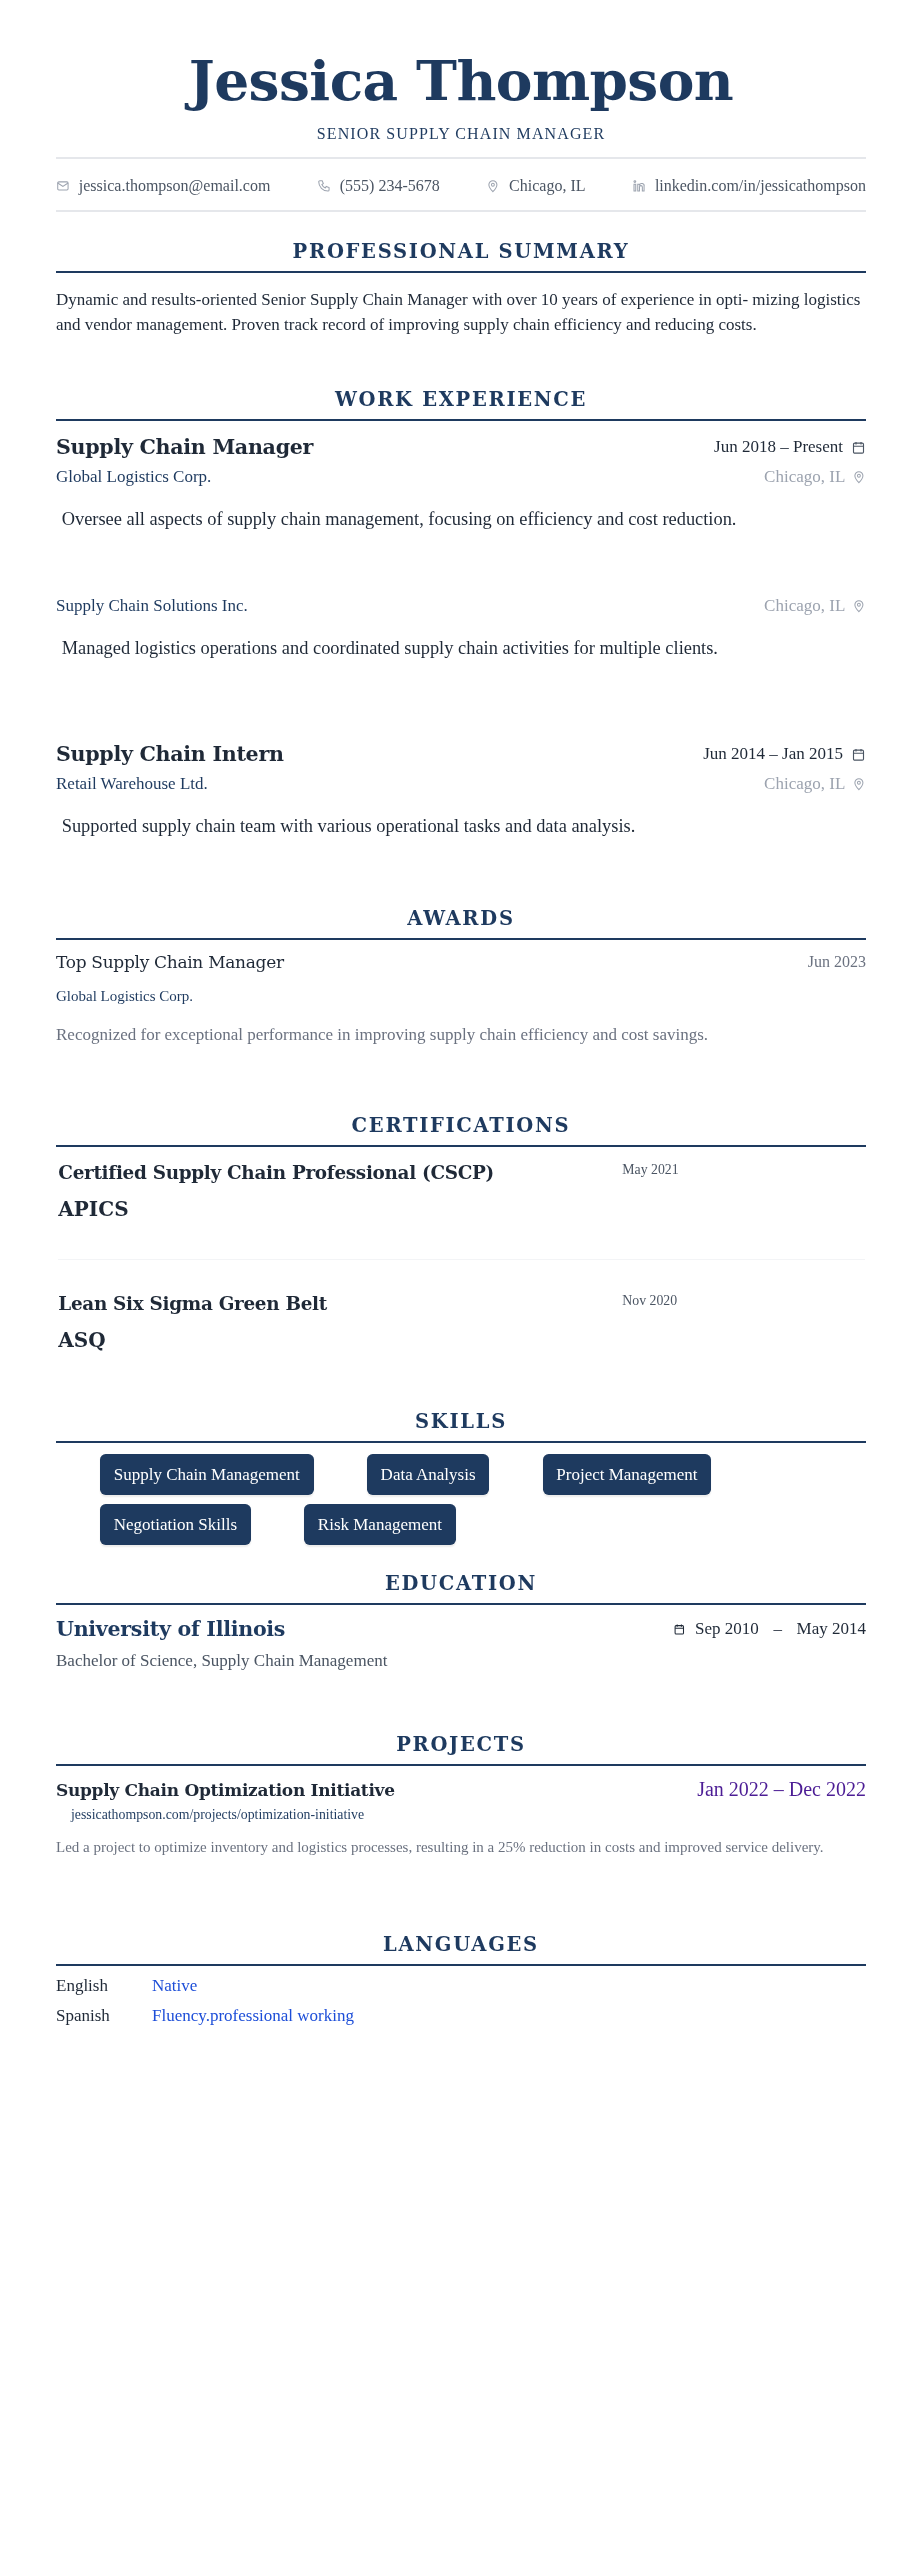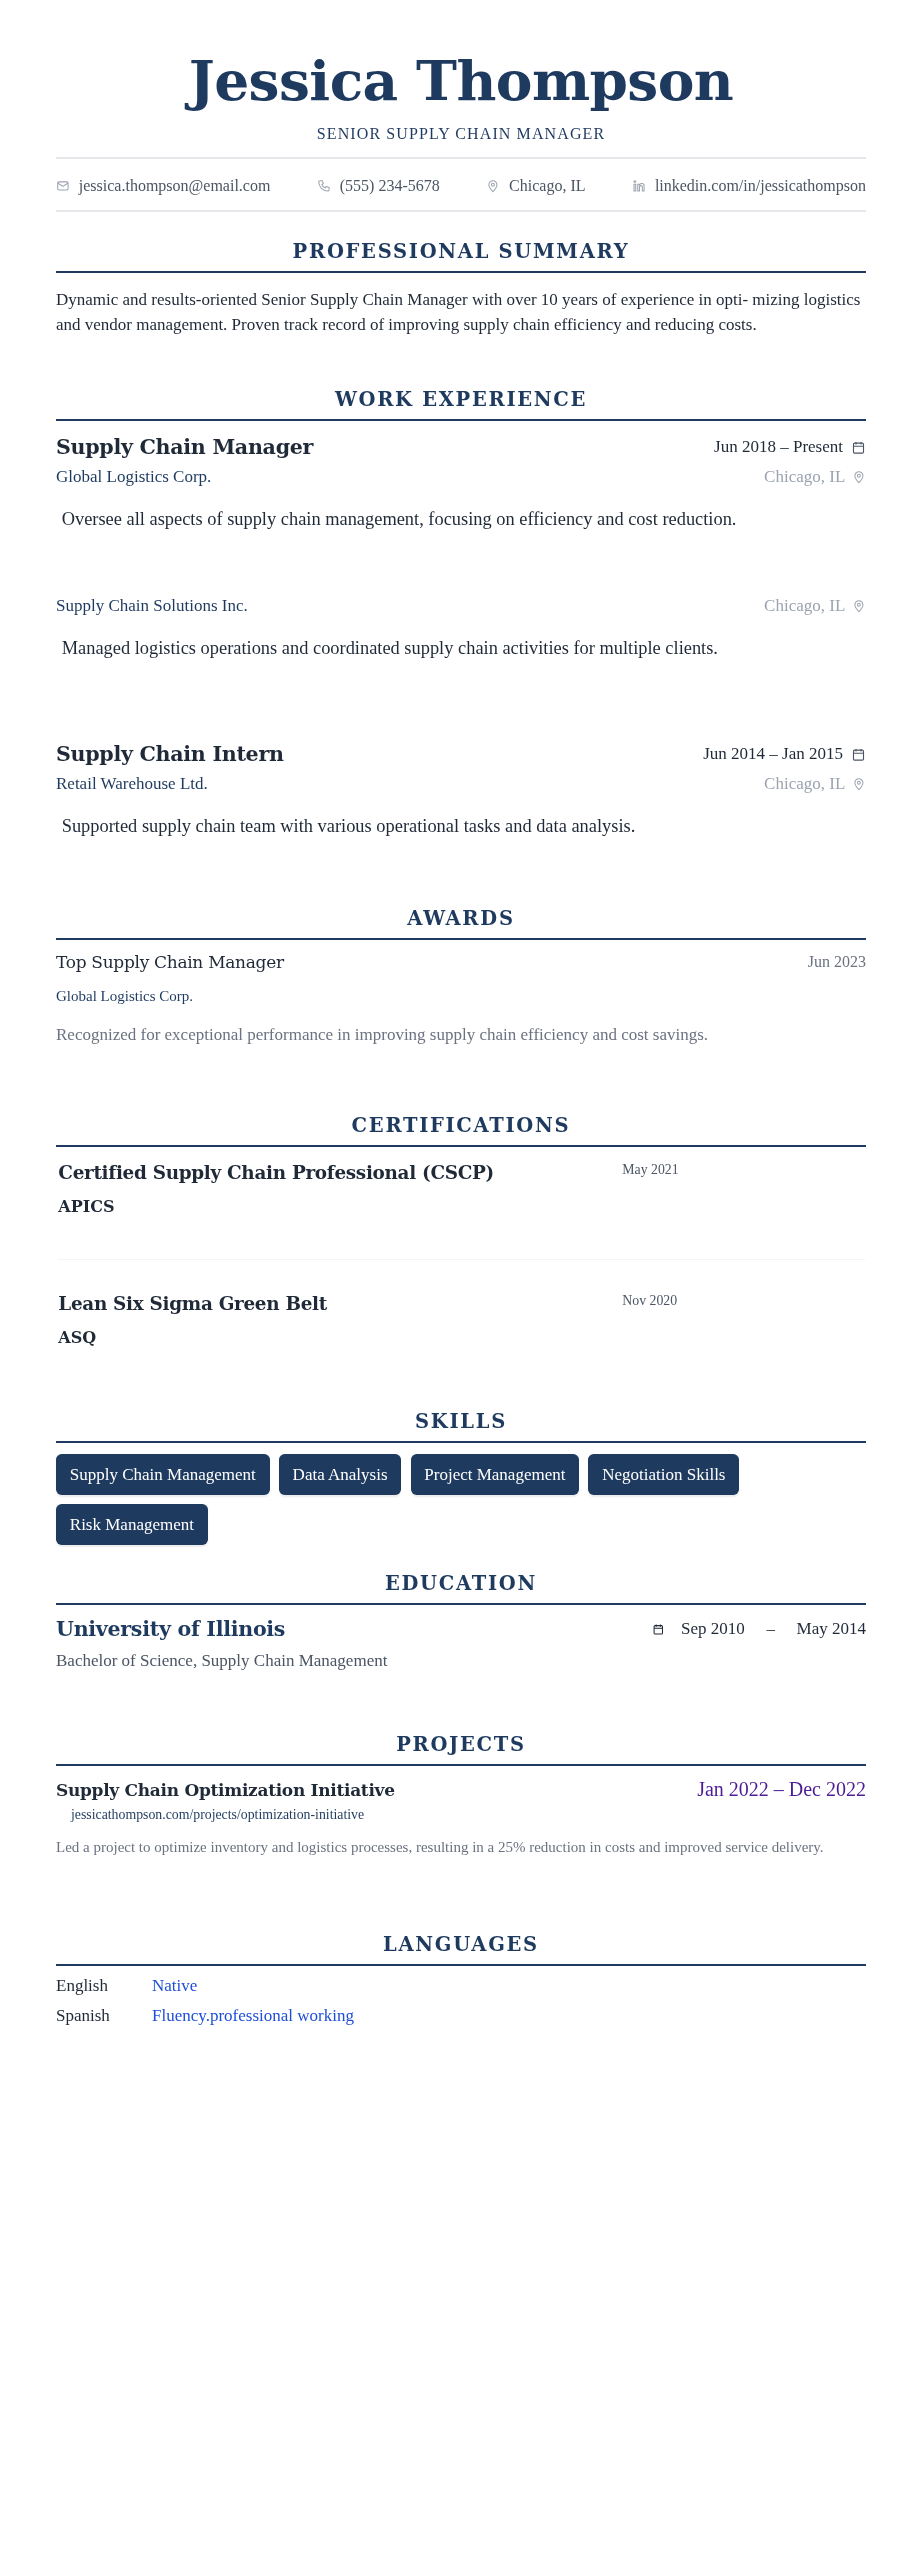--- a/index.html
+++ b/index.html
@@ -66,35 +66,36 @@
   .award-top { display: flex; justify-content: space-between; align-items: center; }
   .award-title { font-size: 17px; font-weight: normal; color: #1f2937; font-family: "DejaVu Serif", serif; letter-spacing: -0.3px; }
   .award-date { font-size: 16px; color: #6b7280; font-family: "Liberation Serif", serif; }
   .award-org { font-size: 15px; color: #1e3a5f; margin-top: 16px; font-family: "Liberation Serif", serif; }
   .award-desc { font-size: 17px; color: #6b7280; margin-top: 19.5px; font-family: "Liberation Serif", serif; }
 
   .cert { position: absolute; left: 2.3px; width: 807px; }
   .cert-top { position: relative; height: 29px; }
   .cert-name { position: absolute; left: 0; top: 0; font-size: 18.4px; font-weight: bold; color: #1f2937; font-family: "DejaVu Serif", serif; letter-spacing: -0.3px; }
   .cert-date { position: absolute; left: 564px; top: 0; font-size: 13.8px; color: #4b5563; font-family: "Liberation Serif", serif; }
-  .cert-issuer { font-size: 16px; font-weight: bold; color: #1f2937; margin-top: 5.7px; font-family: "DejaVu Serif", serif; }
+  .cert-issuer { font-size: 20px; font-weight: bold; color: #1f2937; margin-top: 5.7px; font-family: "DejaVu Serif", serif; }
   .cert-sep { position: absolute; left: 2.3px; width: 807px; height: 1.1px; background: #f3f4f6; top: 1259px; }
 
   .skills { position: absolute; top: 1454px; left: 0; width: 100%; display: flex; flex-wrap: wrap; gap: 9.2px 9.2px; }
   .skill {
     background: #1e3a5f; color: #ffffff; border-radius: 5.7px;
     font-size: 17px; padding: 0 13.8px; height: 41px; line-height: 41px;
     font-family: "Liberation Serif", serif;
     box-shadow: 0 1.1px 1.7px rgba(0,0,0,0.08);
+    margin-left: 44px;
   }
 
   .edu { position: absolute; top: 1617px; left: 0; width: 100%; }
   .edu-top { display: flex; justify-content: space-between; align-items: center; }
   .edu-school { font-size: 20.6px; font-weight: bold; color: #1e3a5f; font-family: "DejaVu Serif", serif; letter-spacing: -0.3px; }
-  .edu-date { font-size: 17px; color: #1f2937; display: flex; align-items: center; gap: 16px; font-family: "Liberation Serif", serif; }
+  .edu-date { font-size: 17px; color: #1f2937; display: flex; align-items: center; gap: 9px; font-family: "Liberation Serif", serif; }
   .edu-date .ico { color: #1f2937; width: 12.6px; height: 12.6px; }
   .edu-degree { font-size: 17px; color: #4b5563; margin-top: 10.3px; font-family: "Liberation Serif", serif; }
   .edu-gpa { font-size: 16px; color: #4b5563; margin-top: 12.6px; padding-left: 2.3px; font-family: "Liberation Serif", serif; }
 
   .proj { position: absolute; top: 1778px; left: 0; width: 100%; }
   .proj-top { display: flex; justify-content: space-between; align-items: center; }
   .proj-name { font-size: 17px; font-weight: bold; color: #1f2937; font-family: "DejaVu Serif", serif; letter-spacing: -0.3px; }
   .proj-date { font-size: 20px; color: #4c1d95; font-family: "Liberation Serif", serif; text-align: right; }
   .proj-url { font-size: 13.8px; color: #1e3a5f; margin-top: 5.7px; font-family: "Liberation Serif", serif; margin-left: 15px; }
   .proj-desc { font-size: 15px; color: #6b7280; line-height: 24px; margin-top: 12.6px; font-family: "Liberation Serif", serif; }

